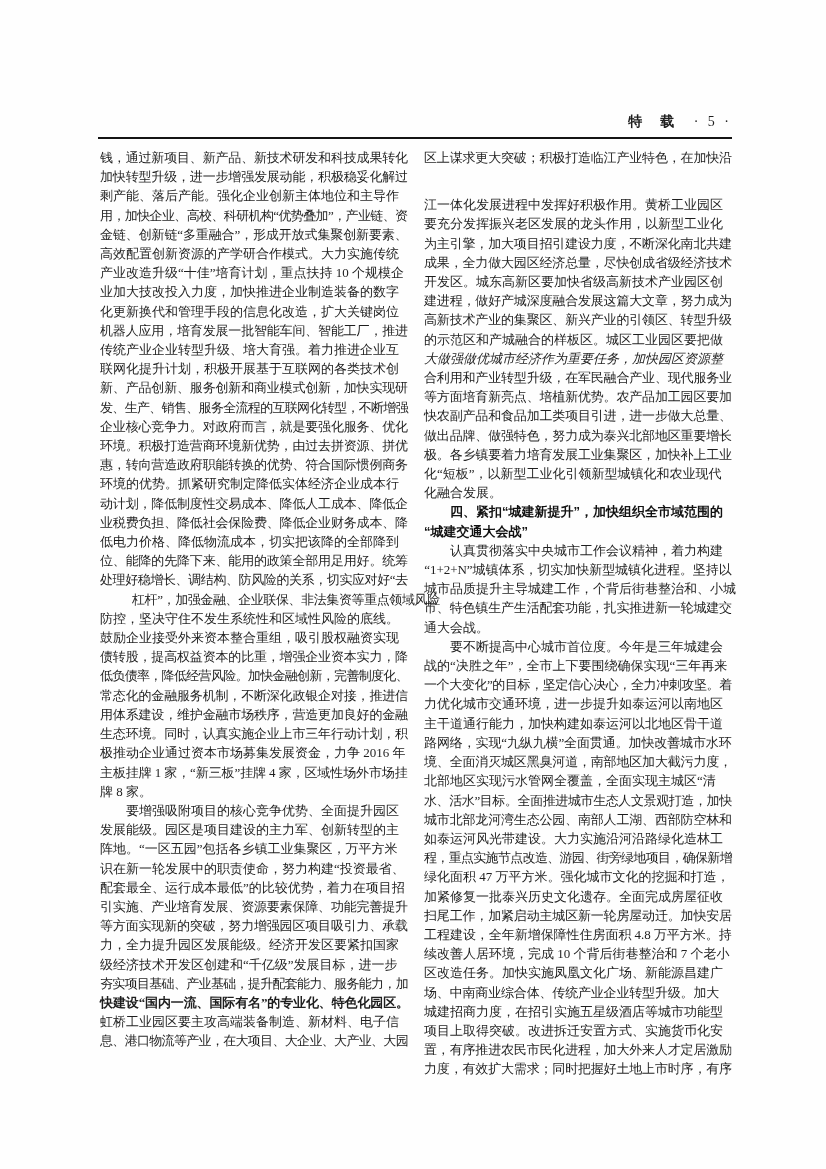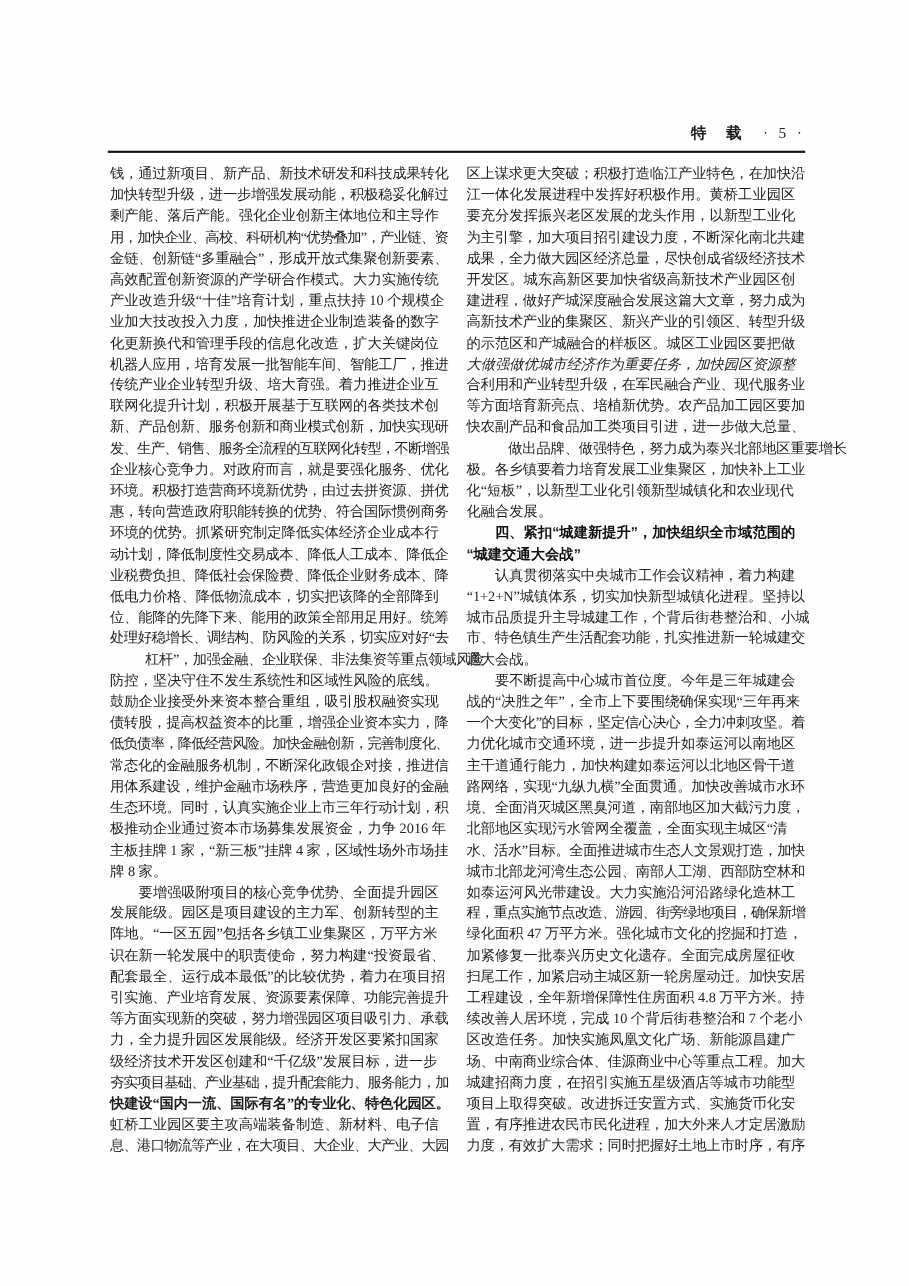--- a/index.html
+++ b/index.html
@@ -122,33 +122,33 @@
         <div class="line" style="letter-spacing: -0.17px;">等方面实现新的突破，努力增强园区项目吸引力、承载</div>
         <div class="line" style="letter-spacing: 0px;">力，全力提升园区发展能级。经济开发区要紧扣国家</div>
         <div class="line" style="letter-spacing: 0px;">级经济技术开发区创建和“千亿级”发展目标，进一步</div>
         <div class="line" style="letter-spacing: -0.68px;">夯实项目基础、产业基础，提升配套能力、服务能力，加</div>
         <div class="line" style="letter-spacing: -0.12px; font-weight: bold;">快建设“国内一流、国际有名”的专业化、特色化园区。</div>
         <div class="line" style="letter-spacing: 0px;">虹桥工业园区要主攻高端装备制造、新材料、电子信</div>
         <div class="line" style="letter-spacing: -0.68px;">息、港口物流等产业，在大项目、大企业、大产业、大园</div>
       </div>
     <div class="col" id="col-right">
         <div class="line" style="letter-spacing: -0.17px;">区上谋求更大突破；积极打造临江产业特色，在加快沿</div>
-        <div class="line" style="letter-spacing: 0px;">江一体化发展进程中发挥好积极作用。黄桥工业园区</div>
+        <div class="line" style="letter-spacing: 0px; margin-top: 28px;">江一体化发展进程中发挥好积极作用。黄桥工业园区</div>
         <div class="line" style="letter-spacing: 0px;">要充分发挥振兴老区发展的龙头作用，以新型工业化</div>
         <div class="line" style="letter-spacing: -0.17px;">为主引擎，加大项目招引建设力度，不断深化南北共建</div>
         <div class="line" style="letter-spacing: -0.17px;">成果，全力做大园区经济总量，尽快创成省级经济技术</div>
         <div class="line" style="letter-spacing: 0px;">开发区。城东高新区要加快省级高新技术产业园区创</div>
         <div class="line" style="letter-spacing: -0.17px;">建进程，做好产城深度融合发展这篇大文章，努力成为</div>
         <div class="line" style="letter-spacing: -0.17px;">高新技术产业的集聚区、新兴产业的引领区、转型升级</div>
         <div class="line" style="letter-spacing: 0px;">的示范区和产城融合的样板区。城区工业园区要把做</div>
         <div class="line" style="letter-spacing: 0px; font-style: italic;">大做强做优城市经济作为重要任务，加快园区资源整</div>
         <div class="line" style="letter-spacing: -0.17px;">合利用和产业转型升级，在军民融合产业、现代服务业</div>
         <div class="line" style="letter-spacing: -0.17px;">等方面培育新亮点、培植新优势。农产品加工园区要加</div>
         <div class="line" style="letter-spacing: -0.17px;">快农副产品和食品加工类项目引进，进一步做大总量、</div>
-        <div class="line" style="letter-spacing: -0.17px; margin-left: 38px;">做出品牌、做强特色，努力成为泰兴北部地区重要增长</div>
+        <div class="line" style="letter-spacing: -0.17px;">做出品牌、做强特色，努力成为泰兴北部地区重要增长</div>
         <div class="line" style="letter-spacing: -0.17px;">极。各乡镇要着力培育发展工业集聚区，加快补上工业</div>
         <div class="line" style="letter-spacing: 0px;">化“短板”，以新型工业化引领新型城镇化和农业现代</div>
         <div class="line end">化融合发展。</div>
         <div class="line heading indent" style="letter-spacing: 0px;">四、紧扣“城建新提升”，加快组织全市域范围的</div>
         <div class="line heading end">“城建交通大会战”</div>
         <div class="line indent" style="letter-spacing: 0px;">认真贯彻落实中央城市工作会议精神，着力构建</div>
         <div class="line" style="letter-spacing: -0.04px; text-align: center;">“1+2+N”城镇体系，切实加快新型城镇化进程。坚持以</div>
         <div class="line" style="letter-spacing: 0px;">城市品质提升主导城建工作，个背后街巷整治和、小城</div>
         <div class="line" style="letter-spacing: -0.17px;">市、特色镇生产生活配套功能，扎实推进新一轮城建交</div>
         <div class="line end">通大会战。</div>
@@ -163,20 +163,20 @@
         <div class="line" style="letter-spacing: -0.4px;">水、活水”目标。全面推进城市生态人文景观打造，加快</div>
         <div class="line" style="letter-spacing: -0.17px;">城市北部龙河湾生态公园、南部人工湖、西部防空林和</div>
         <div class="line" style="letter-spacing: 0px;">如泰运河风光带建设。大力实施沿河沿路绿化造林工</div>
         <div class="line" style="letter-spacing: -0.68px;">程，重点实施节点改造、游园、街旁绿地项目，确保新增</div>
         <div class="line" style="letter-spacing: 0px;">绿化面积 47 万平方米。强化城市文化的挖掘和打造，</div>
         <div class="line" style="letter-spacing: 0px;">加紧修复一批泰兴历史文化遗存。全面完成房屋征收</div>
         <div class="line" style="letter-spacing: -0.17px;">扫尾工作，加紧启动主城区新一轮房屋动迁。加快安居</div>
         <div class="line" style="letter-spacing: -0.04px;">工程建设，全年新增保障性住房面积 4.8 万平方米。持</div>
         <div class="line" style="letter-spacing: 0px;">续改善人居环境，完成 10 个背后街巷整治和 7 个老小</div>
         <div class="line" style="letter-spacing: 0px;">区改造任务。加快实施凤凰文化广场、新能源昌建广</div>
-        <div class="line" style="letter-spacing: -0.17px;">场、中南商业综合体、佳源商业中心等重点工程。加大</div>
+        <div class="line" style="letter-spacing: -0.17px;">场、中南商业综合体、传统产业企业转型升级。加大</div>
         <div class="line" style="letter-spacing: 0px;">城建招商力度，在招引实施五星级酒店等城市功能型</div>
         <div class="line" style="letter-spacing: 0px;">项目上取得突破。改进拆迁安置方式、实施货币化安</div>
         <div class="line" style="letter-spacing: -0.17px;">置，有序推进农民市民化进程，加大外来人才定居激励</div>
         <div class="line" style="letter-spacing: -0.17px;">力度，有效扩大需求；同时把握好土地上市时序，有序</div>
       </div>
   </div>
 </div>
 
 </body></html>

